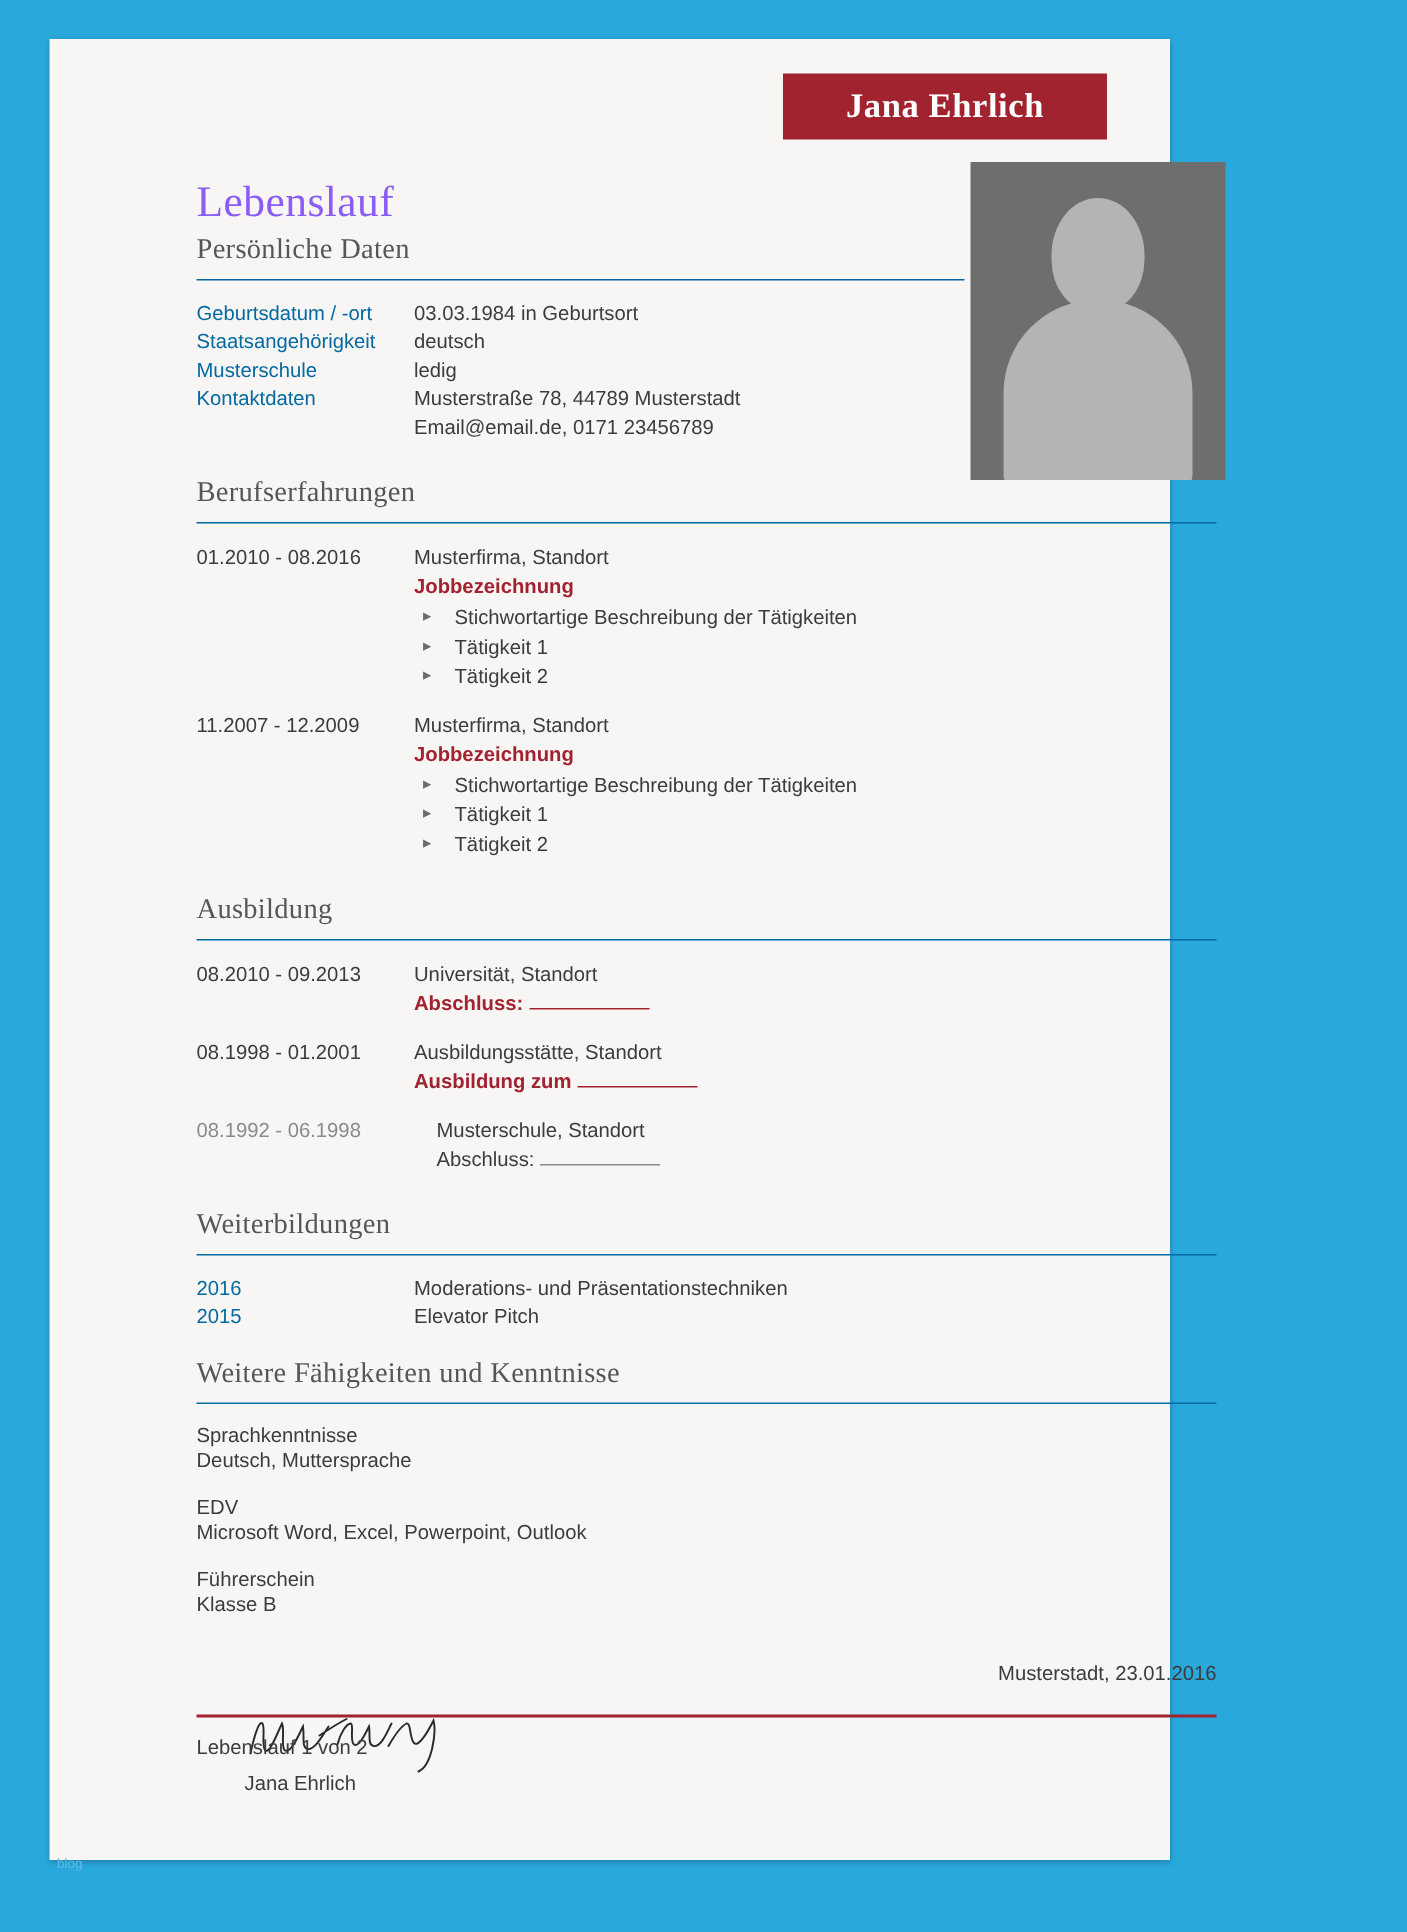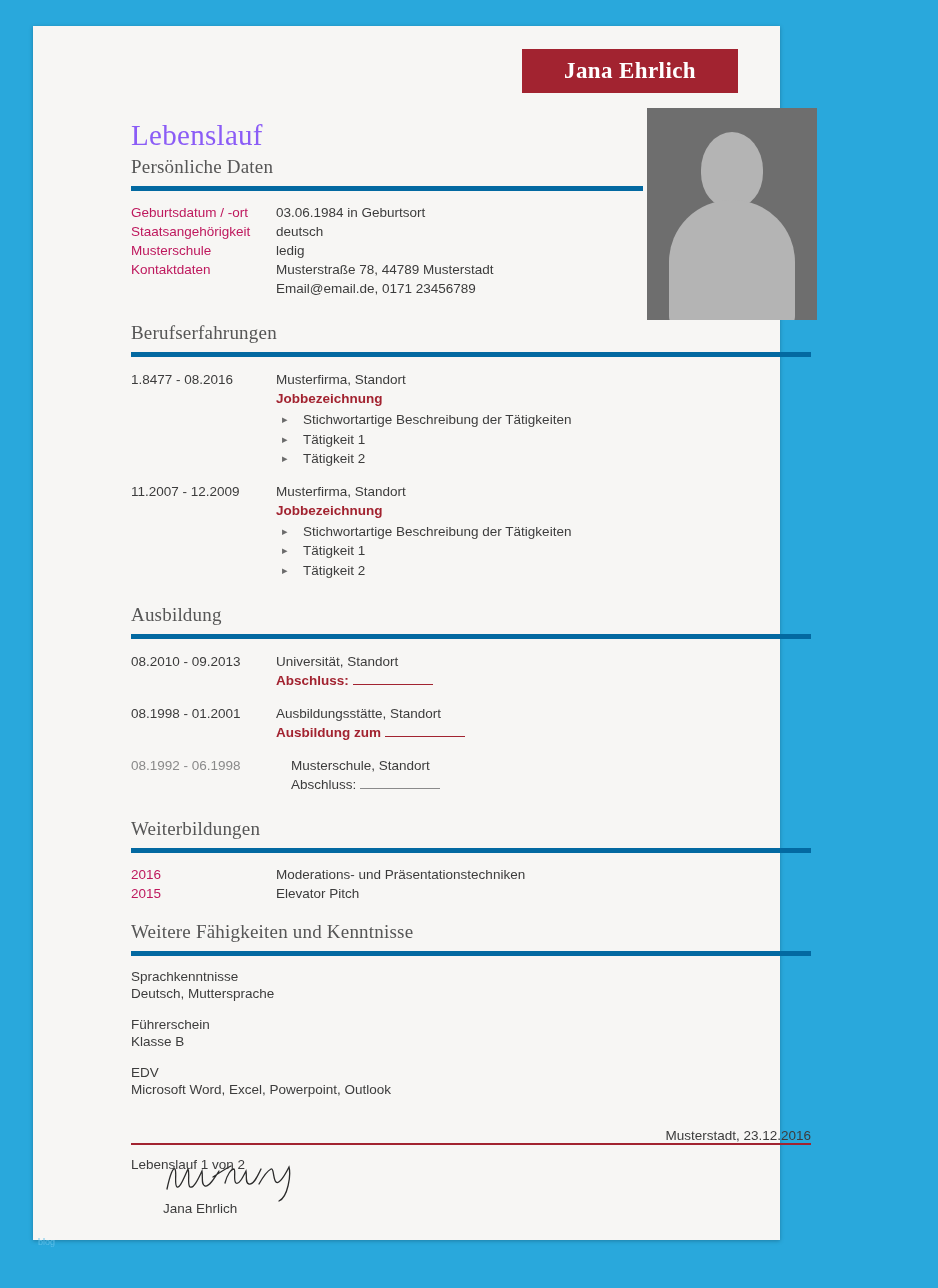--- a/index.html
+++ b/index.html
@@ -62,28 +62,28 @@
     left: 98px; top: 130px;
     width: 680px;
   }
   h2.section {
     font-family: "Liberation Serif", serif;
     font-weight: normal;
     font-size: 19px;
     color: #565656;
     margin: 0;
     padding-bottom: 8px;
-    border-bottom: 5px solid #0369a1;
+    border-bottom: 1px solid #0369a1;
     letter-spacing: 0.2px;
   }
   .sec-personal { width: 512px; margin-top: 12px; }
   .sec-wide { width: 680px; }
   .rows { margin-top: 12px; }
   .row { display: flex; font-size: 13.5px; color: #3c3c3c; line-height: 19px; }
-  .row .lbl { width: 145px; flex: none; color: #be185d; }
+  .row .lbl { width: 145px; flex: none; color: #0369a1; }
   .row .val { flex: 1; }
   .block { margin-top: 13px; display: flex; font-size: 13.5px; color: #3c3c3c; }
   .block .date { width: 145px; flex: none; line-height: 19px; }
   .block .body2 { flex: 1; }
   .block .line1 { line-height: 19px; color: #3c3c3c; }
   .job { color: #a22330; font-weight: bold; line-height: 20px; }
   .bullets { margin: 1px 0 0 0; padding: 0; list-style: none; }
   .bullets li { position: relative; padding-left: 27px; line-height: 19.5px; }
   .bullets li::before {
     content: "\25B8";
@@ -134,21 +134,21 @@
     <div class="head"></div>
     <div class="body"></div>
   </div>
 
   <div class="content">
 
     <h2 class="section sec-personal">Persönliche Daten</h2>
     <div class="rows">
       <div class="row">
         <div class="lbl">Geburtsdatum / -ort</div>
-        <div class="val">03.06.1984 in Geburtsort</div>
+        <div class="val">03.03.1984 in Geburtsort</div>
       </div>
       <div class="row">
         <div class="lbl">Staatsangehörigkeit</div>
         <div class="val">deutsch</div>
       </div>
       <div class="row">
         <div class="lbl">Musterschule</div>
         <div class="val">ledig</div>
       </div>
       <div class="row">
@@ -158,21 +158,21 @@
       <div class="row">
         <div class="lbl"></div>
         <div class="val">Email@email.de, 0171 23456789</div>
       </div>
     </div>
 
     <div class="sec-gap"></div>
     <h2 class="section sec-wide">Berufserfahrungen</h2>
 
     <div class="block">
-      <div class="date">1.8477 - 08.2016</div>
+      <div class="date">01.2010 - 08.2016</div>
       <div class="body2">
         <div class="line1">Musterfirma, Standort</div>
         <div class="job">Jobbezeichnung</div>
         <ul class="bullets">
           <li>Stichwortartige Beschreibung der Tätigkeiten</li>
           <li>Tätigkeit 1</li>
           <li>Tätigkeit 2</li>
         </ul>
       </div>
     </div>
@@ -233,29 +233,29 @@
     <div class="sec-gap-sm"></div>
     <h2 class="section sec-wide">Weitere Fähigkeiten und Kenntnisse</h2>
 
     <div class="skill-row">
       <div class="lbl">Sprachkenntnisse</div>
       <div class="val">
         <div>Deutsch, Muttersprache</div>
       </div>
     </div>
     <div class="skill-row">
+      <div class="lbl">EDV</div>
+      <div class="val">Microsoft Word, Excel, Powerpoint, Outlook</div>
+    </div>
+    <div class="skill-row">
       <div class="lbl">Führerschein</div>
       <div class="val">Klasse B</div>
     </div>
-    <div class="skill-row">
-      <div class="lbl">EDV</div>
-      <div class="val">Microsoft Word, Excel, Powerpoint, Outlook</div>
-    </div>
-
-    <div class="place-date">Musterstadt, 23.12.2016</div>
+
+    <div class="place-date">Musterstadt, 23.01.2016</div>
 
     <div class="sign-area">
       <svg class="sig" width="150" height="52" viewBox="0 0 150 52">
         <path d="M6 36 C9 22, 12 14, 14 16 C16 19, 13 32, 16 34 C19 36, 24 22, 27 16 C29 20, 26 32, 29 34 C33 36, 38 24, 41 18 C42 25, 40 32, 44 33 C48 34, 53 26, 58 18 M52 24 C58 20, 64 16, 70 13 M64 30 C66 22, 70 16, 73 16 C75 17, 72 28, 75 30 C78 32, 82 24, 85 18 C86 24, 84 30, 88 31 C93 32, 97 22, 100 16 M98 31 C102 24, 106 18, 110 16 C113 15, 112 26, 115 29 C118 32, 124 22, 128 14 C130 22, 127 44, 118 48" fill="none" stroke="#2b2b2b" stroke-width="1.3" stroke-linecap="round"></path>
       </svg>
       <div class="sign-name">Jana Ehrlich</div>
     </div>
 
   </div>
 

